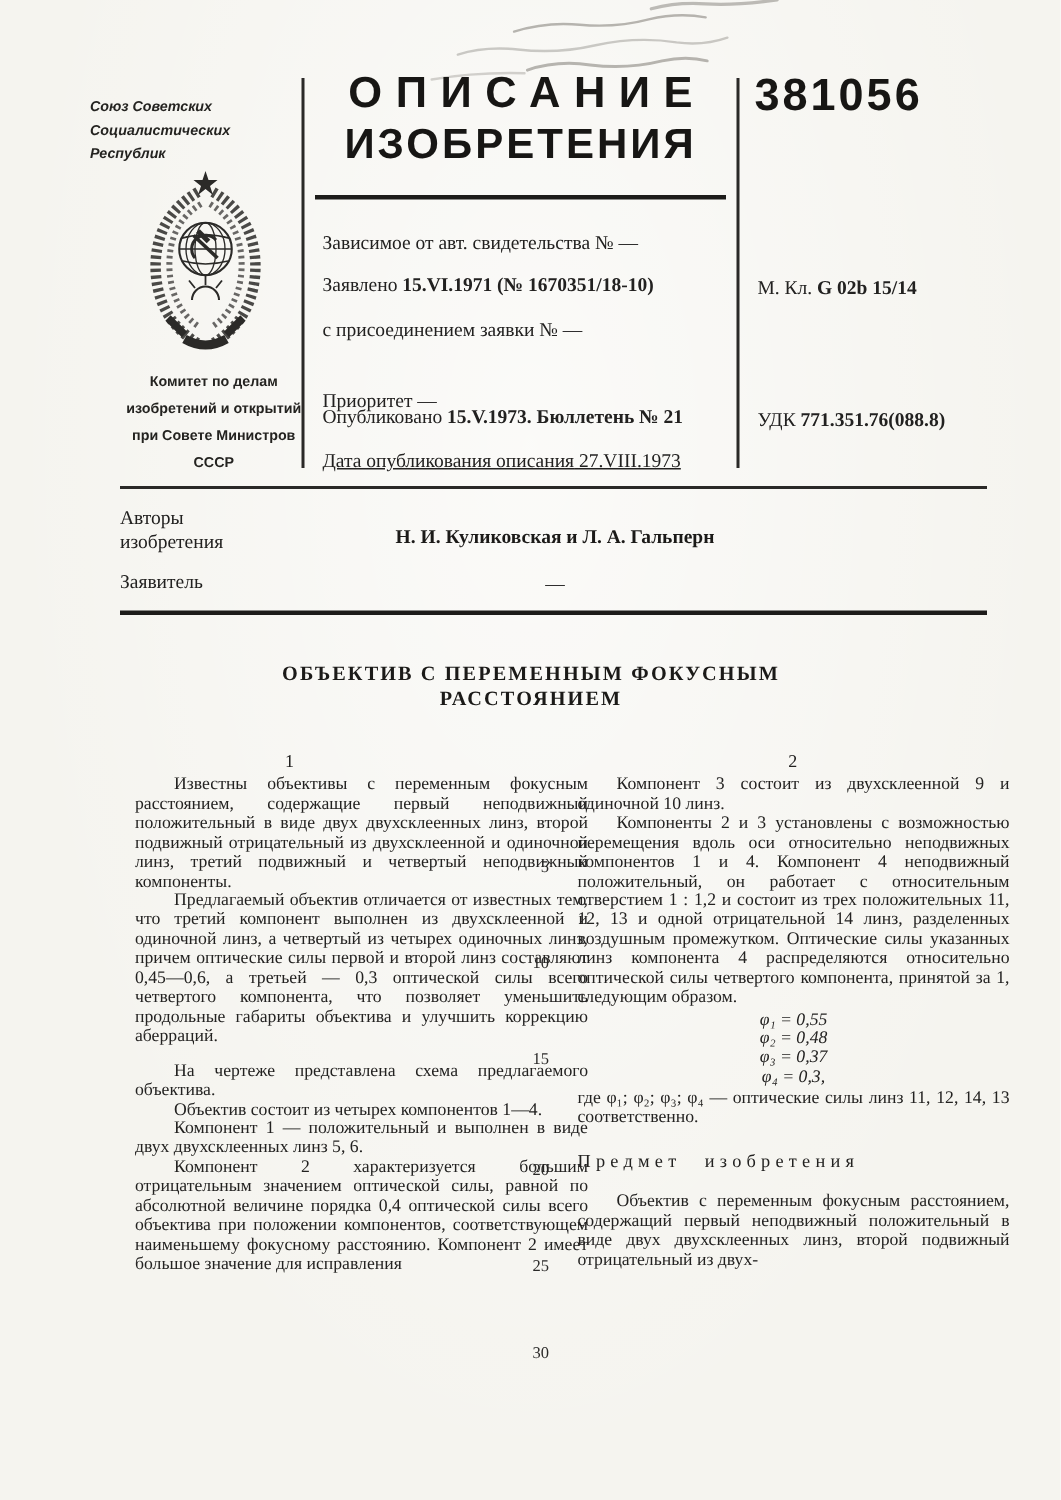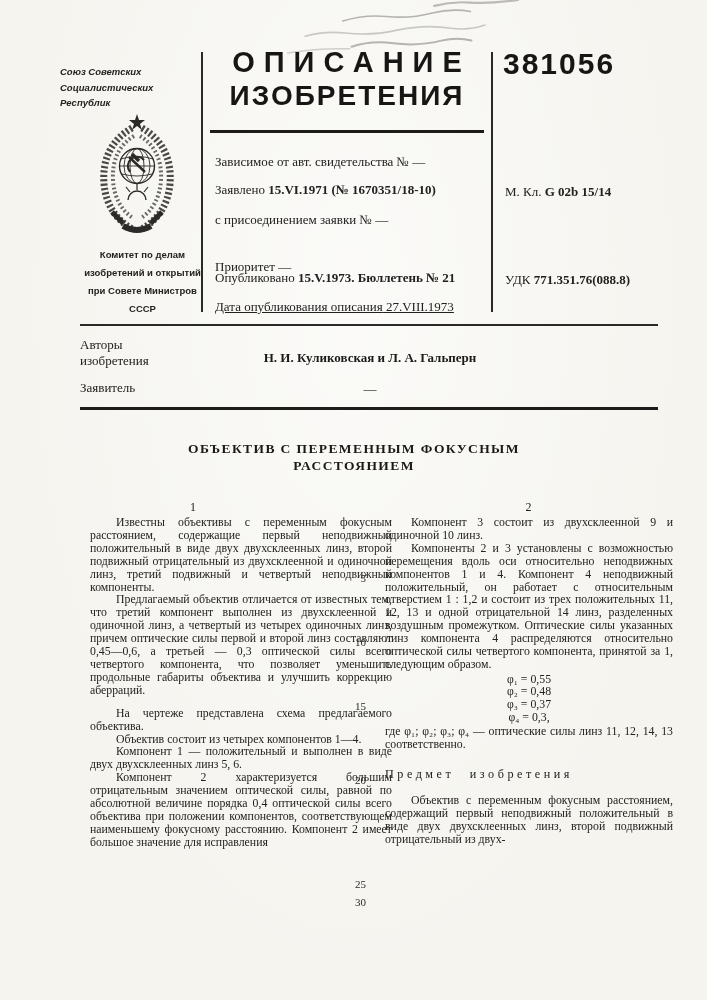--- a/index.html
+++ b/index.html
@@ -60,26 +60,26 @@
   .col-num{top:500px;font-size:12px;text-align:center;color:#222120;}
   .col-num-1{left:40px;width:306px;}
   .col-num-2{left:385px;width:287px;}
   .col{top:516px;font-size:11.8px;line-height:12.9px;text-align:justify;color:#232221;}
   .col p{margin:0;text-indent:26px;}
   .col-left{left:46px;width:302px;margin-left:44px;}
   .col-right{left:385px;width:288px;}
   .col p.noindent{text-indent:0;}
   .col p.gap-top{margin-top:10px;}
   .formulas{margin:2px 0 2px 0;text-align:center;text-indent:0;}
-  .formulas div{line-height:12.6px;}
+  .formulas div{line-height:12.6px;font-style:italic;}
   .section-heading{margin:17px 0 13px 0;text-align:left;text-indent:0;
     letter-spacing:3.5px;word-spacing:9px;font-size:12.2px;}
   .line-no{left:344px;width:22px;text-align:right;font-size:11px;color:#2a2928;}
   .ln-5{top:572px;} .ln-10{top:636px;} .ln-15{top:700px;}
-  .ln-20{top:774px;} .ln-25{top:838px;margin-top:40px;} .ln-30{top:896px;}
+  .ln-20{top:774px;} .ln-25{top:838px;} .ln-30{top:896px;}
 </style>
 </head>
 <body>
 
 <div class="page">
 
   <svg class="abs stamp" viewBox="0 0 290 52">
     <g fill="none" stroke="#6a665f" stroke-width="1.6" stroke-linecap="round" opacity="0.85">
       <path d="M150,4 q18,-4 36,-2 q20,2 48,-1" opacity="0.9" stroke-width="2.2"></path>
       <path d="M58,16 q22,-6 44,-3 q24,3 46,-2 q20,-4 38,0"></path>

